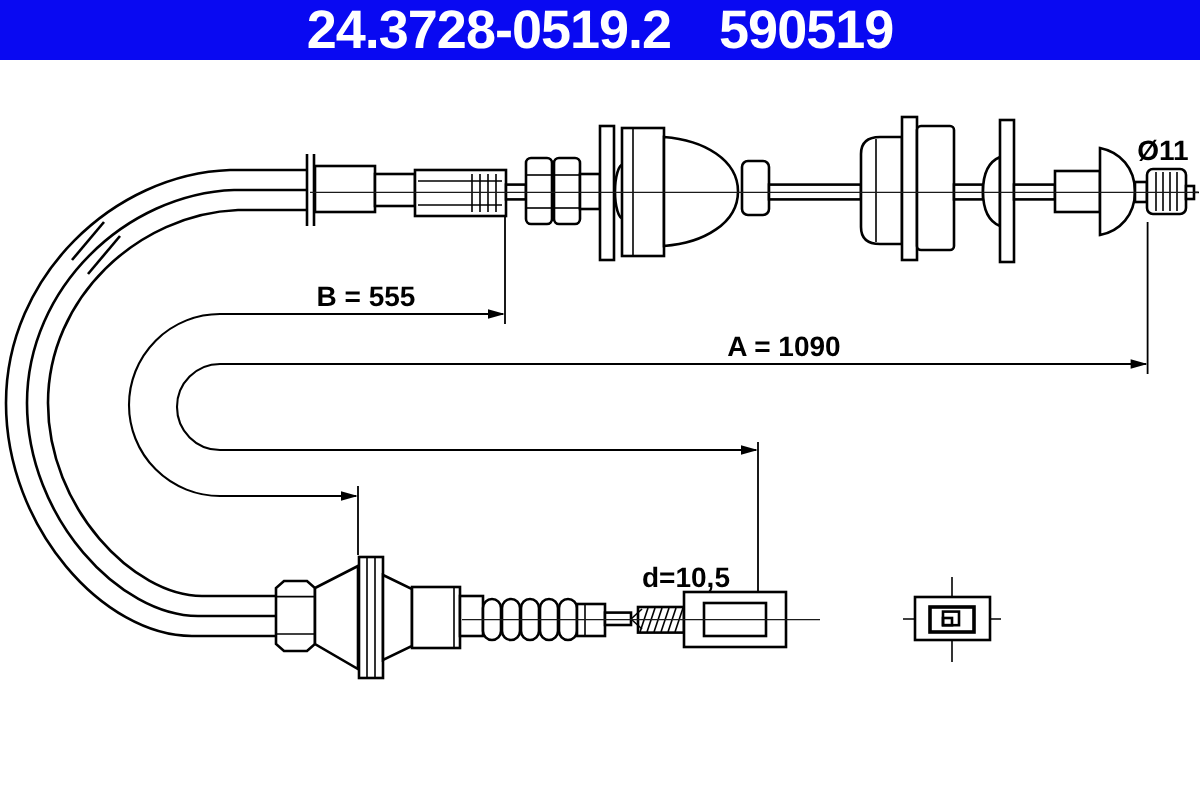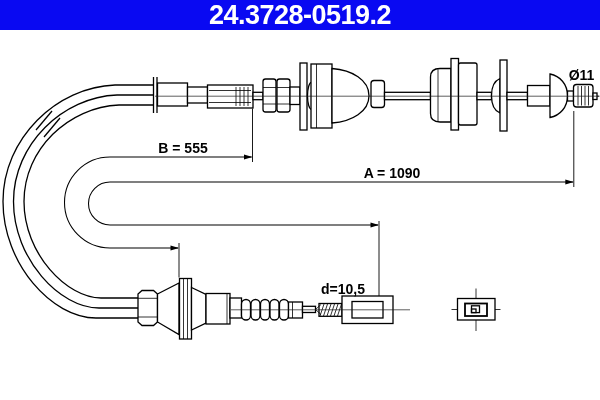--- a/index.html
+++ b/index.html
@@ -20,20 +20,21 @@
   .dim-label{font-family:"Liberation Sans","DejaVu Sans",sans-serif;font-size:14px;
              font-weight:bold;fill:#000;}
 </style>
 </head>
 <body>
 
 <div id="stage">
 
   <div class="header" style="background: rgb(9, 9, 242);">
     <span style="color: rgb(255, 255, 255);">24.3728-0519.2</span>
+    <span style="color: rgb(255, 255, 255);">590519</span>
   </div>
 
   <svg width="600" height="400" viewBox="0 0 600 400">
 
     <g>
       <path class="nofill" d="M153,85 H115 C57,87 3,138 3,201.5 C3,264 52,318 96,318 H141"></path>
       <path class="nofill" d="M153,95 H117 C63,97 13.5,144 13.5,201.5 C13.5,259 60,308 99,308 H141"></path>
       <path class="nofill" d="M153,105 H119 C69,107 24,149 24,201.5 C24,254 67,298 101,298 H141"></path>
       <g>
         <line class="nofill" x1="36" y1="130" x2="52" y2="111"></line>

